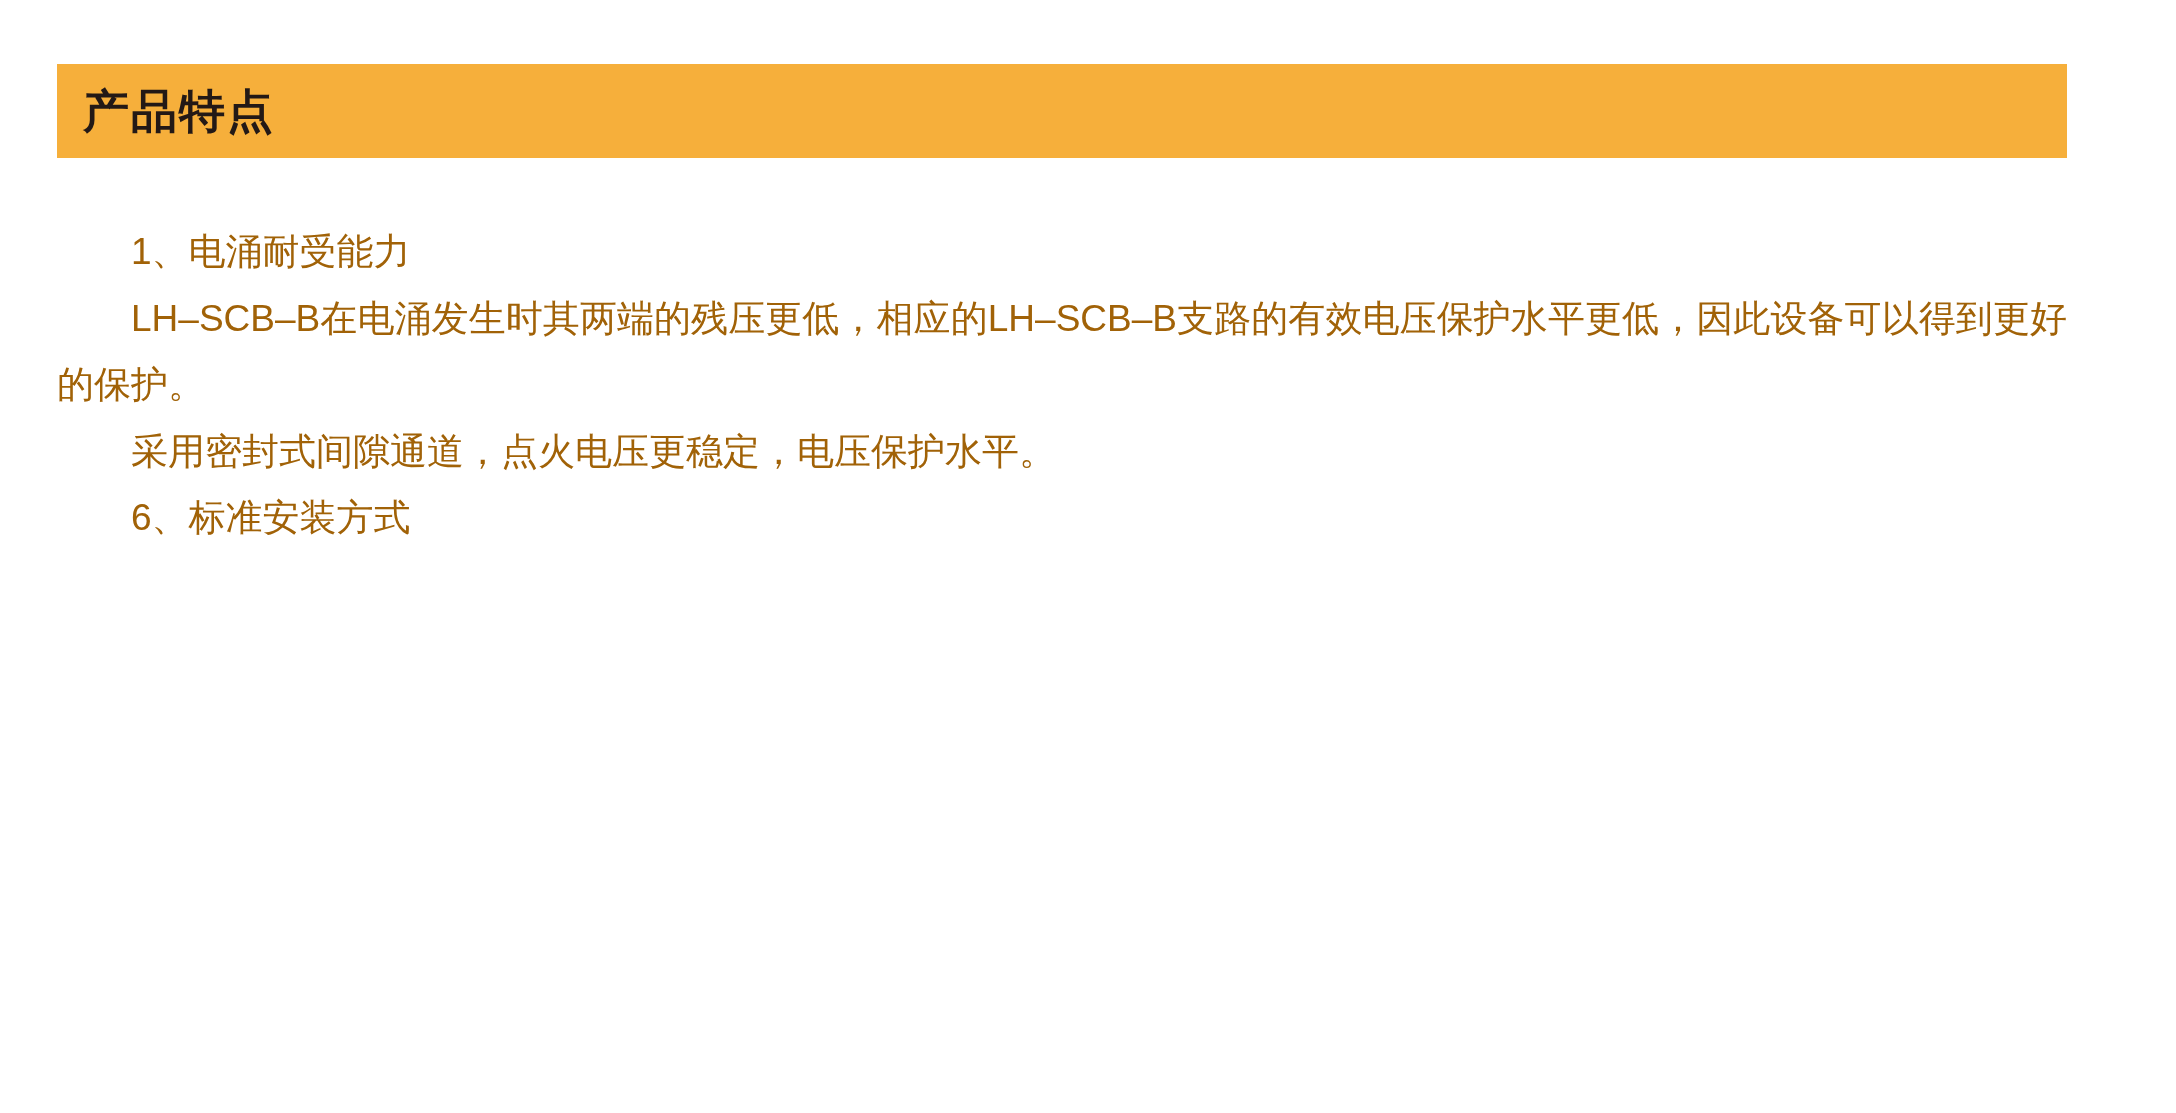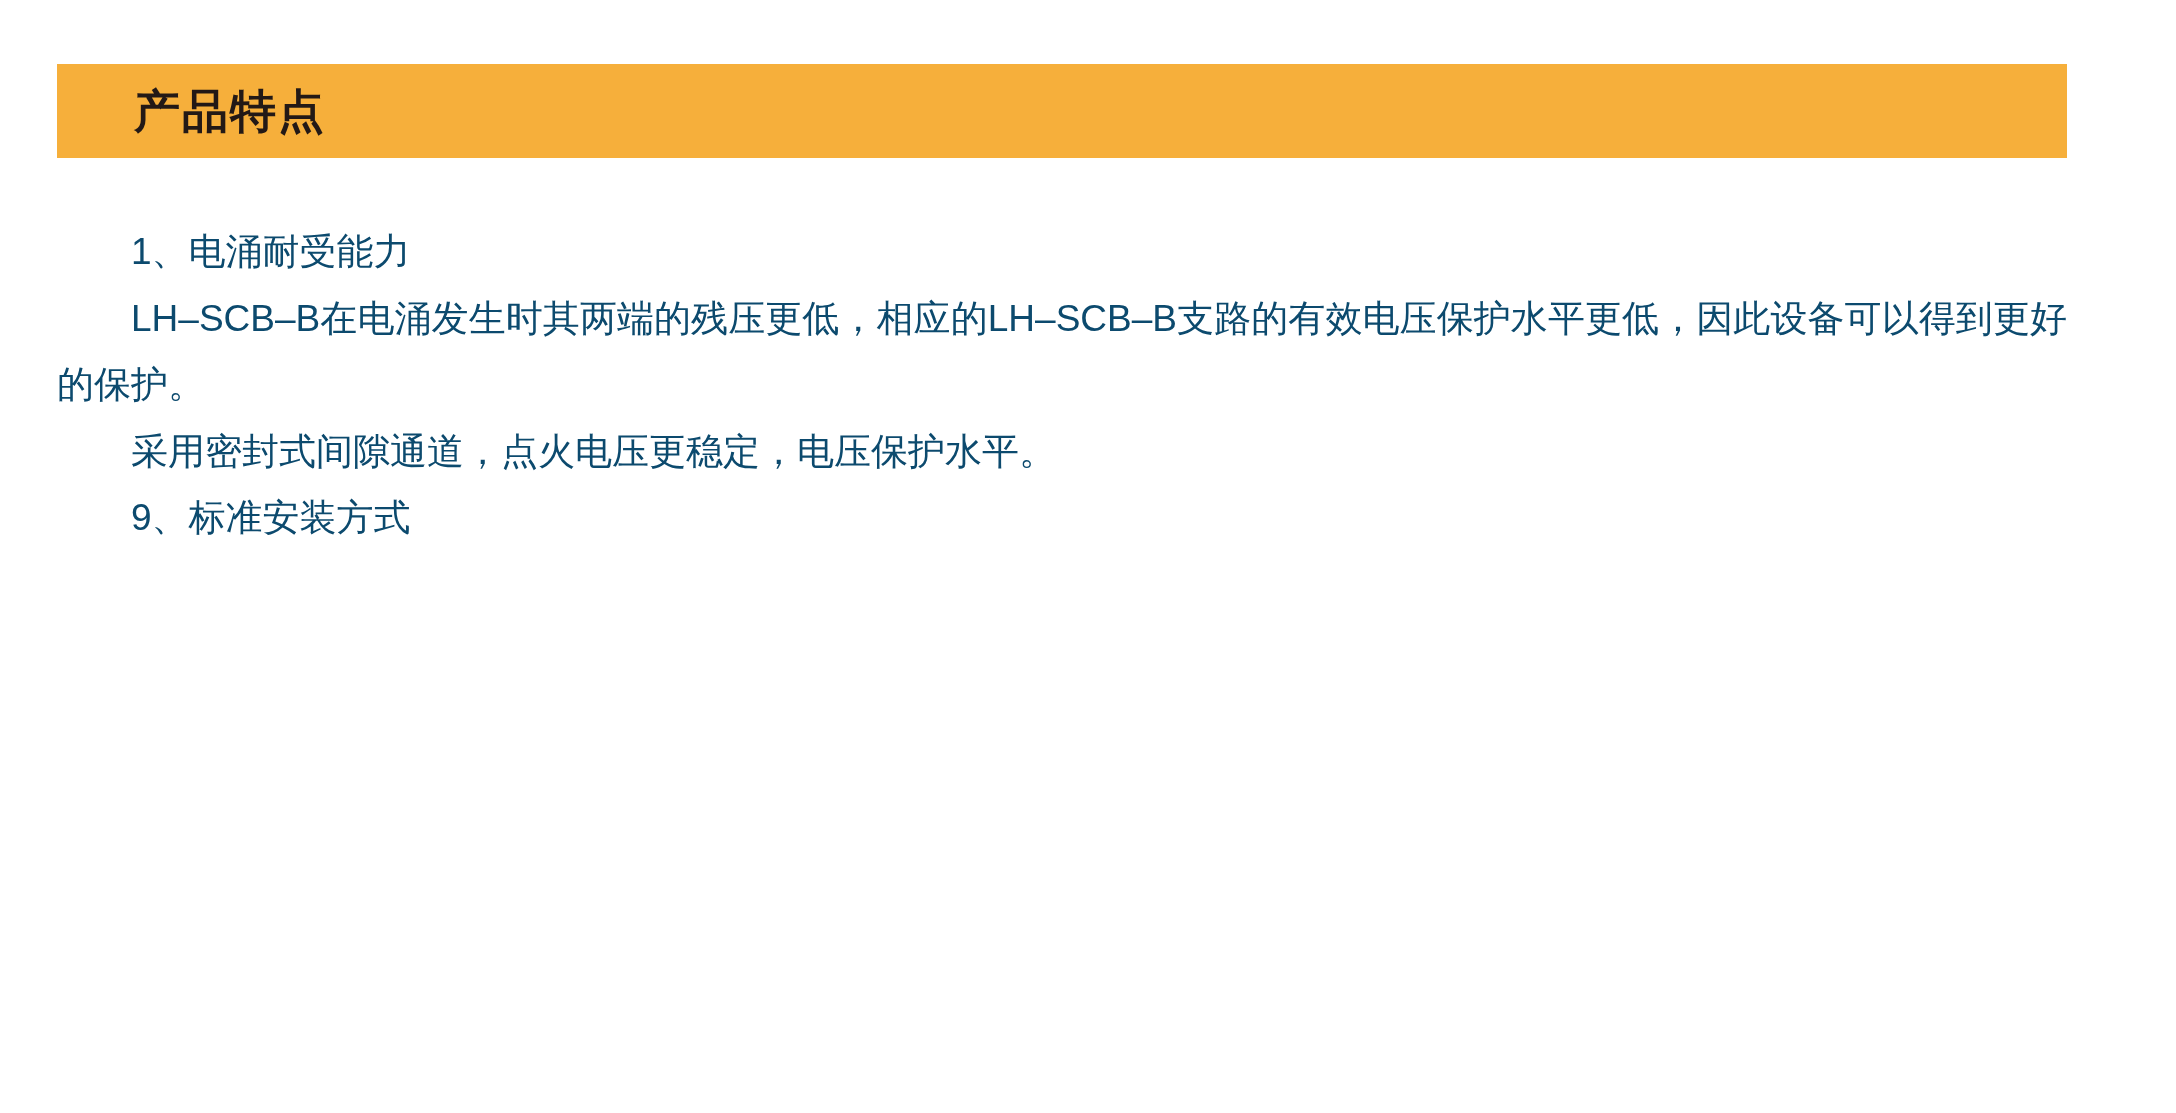--- a/index.html
+++ b/index.html
@@ -24,33 +24,33 @@
     left: 57px;
     top: 64px;
     width: 2010px;
     height: 94px;
     background: #f6af3b;
     display: flex;
     align-items: center;
   }
   .section-title {
     margin: 0;
-    padding-left: 77px;
+    padding-left: 26px;
     font-size: 46px;
     font-weight: 600;
     letter-spacing: 2px;
     color: #231916;
     line-height: 94px;
   }
   .feature-content {
     position: absolute;
     left: 57px;
     top: 219px;
     width: 2010px;
-    color: #0c4a6e;
+    color: #a16207;
     font-size: 37px;
     line-height: 66.5px;
     text-align: justify;
   }
   .feature-content p {
     margin: 0;
     text-indent: 2em;
     word-break: break-word;
   }
 </style>
@@ -60,16 +60,16 @@
 <div class="page">
 
   <div class="section-banner" style="background: rgb(246, 175, 59);">
     <h1 class="section-title">产品特点</h1>
   </div>
 
   <div class="feature-content">
     <p>1、电涌耐受能力</p>
     <p>LH–SCB–B在电涌发生时其两端的残压更低，相应的LH–SCB–B支路的有效电压保护水平更低，因此设备可以得到更好的保护。</p>
     <p>采用密封式间隙通道，点火电压更稳定，电压保护水平。</p>
-    <p>9、标准安装方式</p>
+    <p>6、标准安装方式</p>
   </div>
 
 </div>
 
 </body></html>

